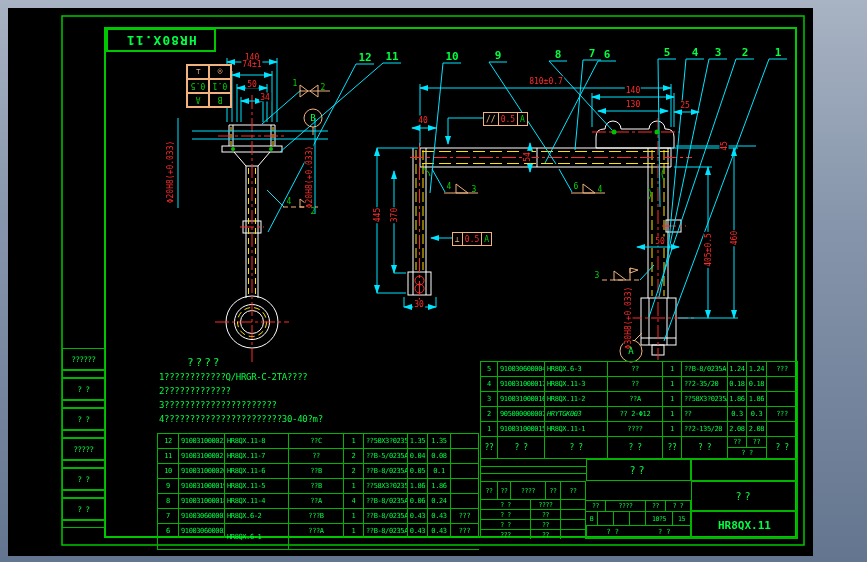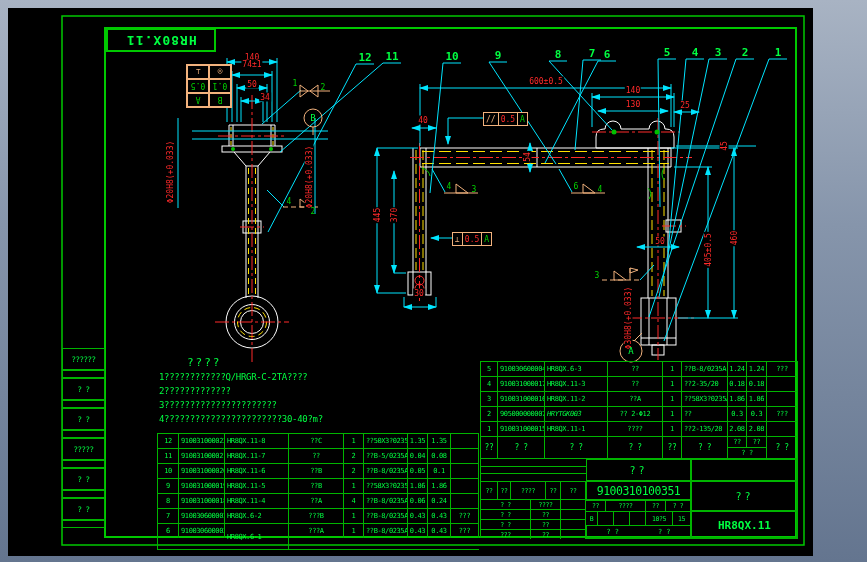--- a/index.html
+++ b/index.html
@@ -186,33 +186,33 @@
       </div>
   </div>
 
   <div id="dims">
       <div class="lab dim" style="left: 252px; top: 57px;">140</div>
       <div class="lab dim" style="left: 252px; top: 64px;">74±1</div>
       <div class="lab dim" style="left: 252px; top: 84px;">50</div>
       <div class="lab dim" style="left: 265px; top: 97px;">34</div>
       <div class="lab dim rot" style="left: 170px; top: 172px;">Φ20H8(+0.033)</div>
       <div class="lab dim rot" style="left: 309px; top: 177px;">Φ20H8(+0.033)</div>
-      <div class="lab dim" style="left: 546px; top: 81px;">600±0.5</div>
+      <div class="lab dim" style="left: 546px; top: 81px;">810±0.7</div>
       <div class="lab dim" style="left: 423px; top: 120px;">40</div>
       <div class="lab dim" style="left: 633px; top: 90px;">140</div>
       <div class="lab dim" style="left: 633px; top: 104px;">130</div>
       <div class="lab dim" style="left: 685px; top: 105px;">25</div>
       <div class="lab dim rot" style="left: 527px; top: 157px;">54</div>
       <div class="lab dim rot" style="left: 724px; top: 146px;">45</div>
       <div class="lab dim rot" style="left: 377px; top: 215px;">445</div>
       <div class="lab dim rot" style="left: 394px; top: 215px;">370</div>
       <div class="lab dim rot" style="left: 708px; top: 250px;">405±0.5</div>
       <div class="lab dim rot" style="left: 734px; top: 238px;">460</div>
       <div class="lab dim" style="left: 660px; top: 241px;">50</div>
-      <div class="lab dim" style="left: 419px; top: 293px;">30</div>
+      <div class="lab dim" style="left: 419px; top: 304px;">30</div>
       <div class="lab dim rot" style="left: 628px; top: 318px;">Φ30H8(+0.033)</div>
     </div>
   <div id="balloons">
       <div class="lab balloon" style="left: 365px; top: 57px;">12</div>
       <div class="lab balloon" style="left: 392px; top: 56px;">11</div>
       <div class="lab balloon" style="left: 452px; top: 56px;">10</div>
       <div class="lab balloon" style="left: 498px; top: 55px;">9</div>
       <div class="lab balloon" style="left: 558px; top: 54px;">8</div>
       <div class="lab balloon" style="left: 592px; top: 53px;">7</div>
       <div class="lab balloon" style="left: 607px; top: 54px;">6</div>
@@ -445,21 +445,20 @@
           <div class="tcell" style="width: 30px; height: 10px; font-size: 6.5px;">??</div>
           <div class="tcell" style="width: 25px; height: 10px; font-size: 6.5px;"></div>
         </div>
         <div class="trow">
           <div class="tcell" style="width: 50px; height: 10px; font-size: 6.5px;">???</div>
           <div class="tcell" style="width: 30px; height: 10px; font-size: 6.5px;">??</div>
           <div class="tcell" style="width: 25px; height: 10px; font-size: 6.5px;"></div>
         </div>
       </div>
     <div class="tbc" style="left:105px;top:0;width:105px;height:22px;font-size:10px;letter-spacing:3px;">??</div>
-    <div class="tbc" style="left:105px;top:22px;width:105px;height:19px;font-size:11.5px;letter-spacing:-0.5px;">9100310100351</div>
     <div id="stageRow" style="position: absolute; left: 105px; top: 41px; display: flex;">
         <div class="tcell" style="width: 20px; height: 11px; font-size: 6.5px;">??</div>
         <div class="tcell" style="width: 40px; height: 11px; font-size: 6.5px;">????</div>
         <div class="tcell" style="width: 20px; height: 11px; font-size: 6.5px;">??</div>
         <div class="tcell" style="width: 25px; height: 11px; font-size: 6.5px;">? ?</div>
       </div>
     <div id="scaleRow" style="position: absolute; left: 105px; top: 52px; display: flex;">
         <div class="tcell" style="width: 12px; height: 14px; font-size: 6.5px;">B</div>
         <div class="tcell" style="width: 16px; height: 14px; font-size: 6.5px;"></div>
         <div class="tcell" style="width: 16px; height: 14px; font-size: 6.5px;"></div>

